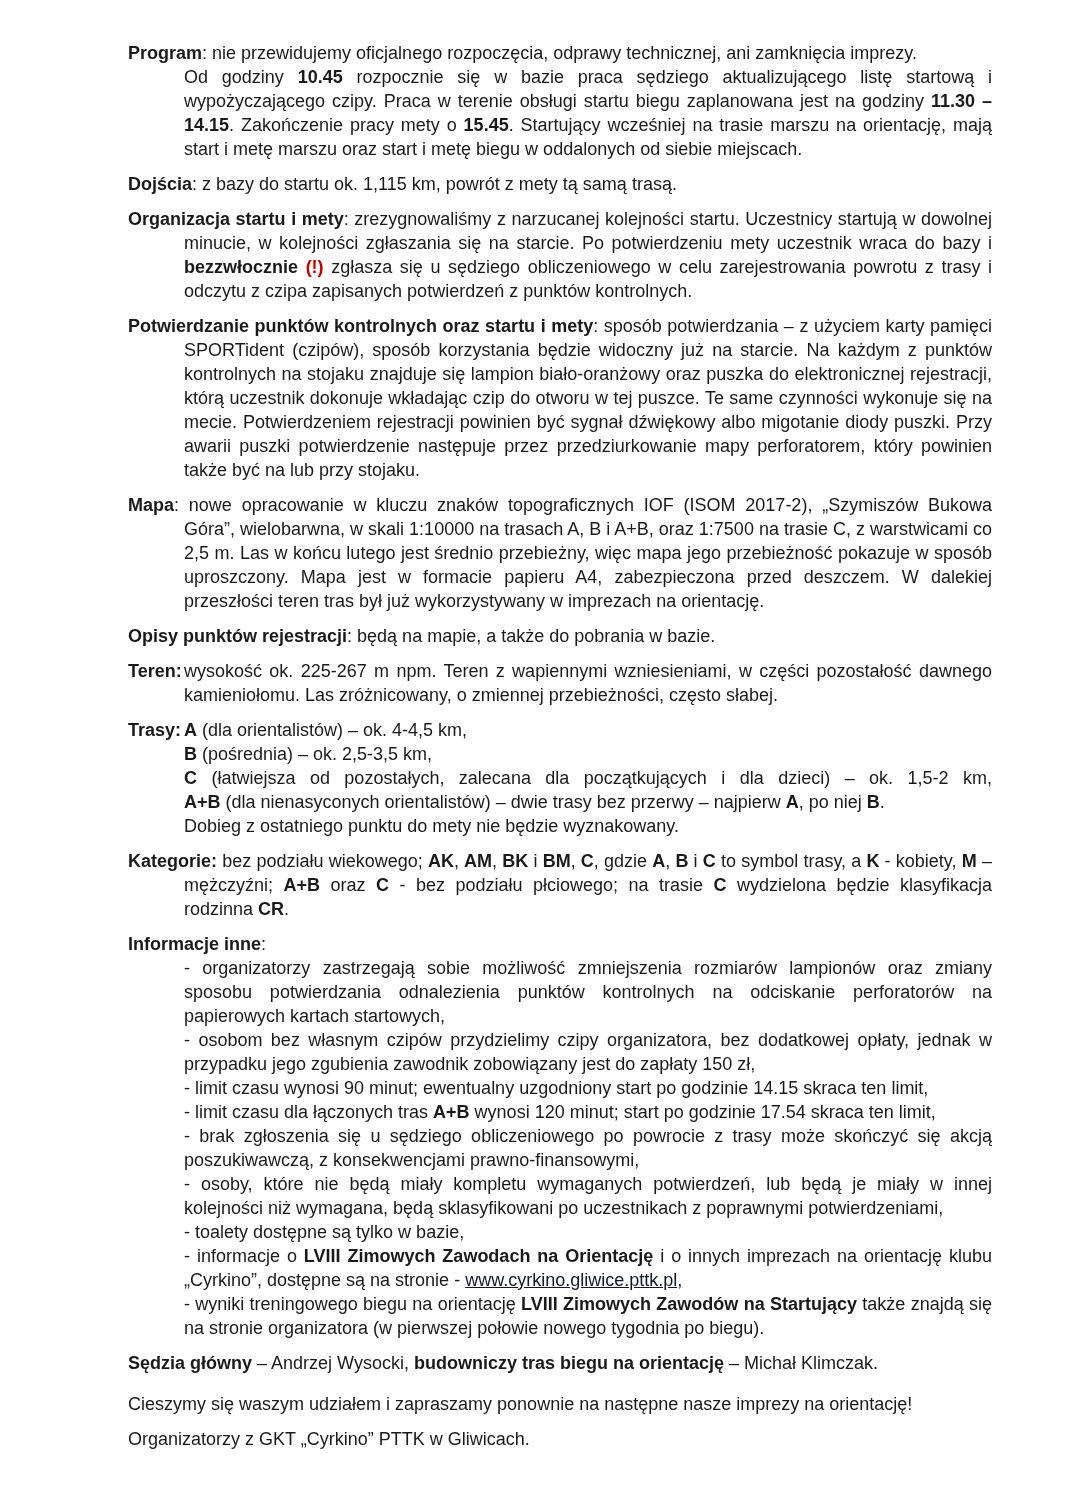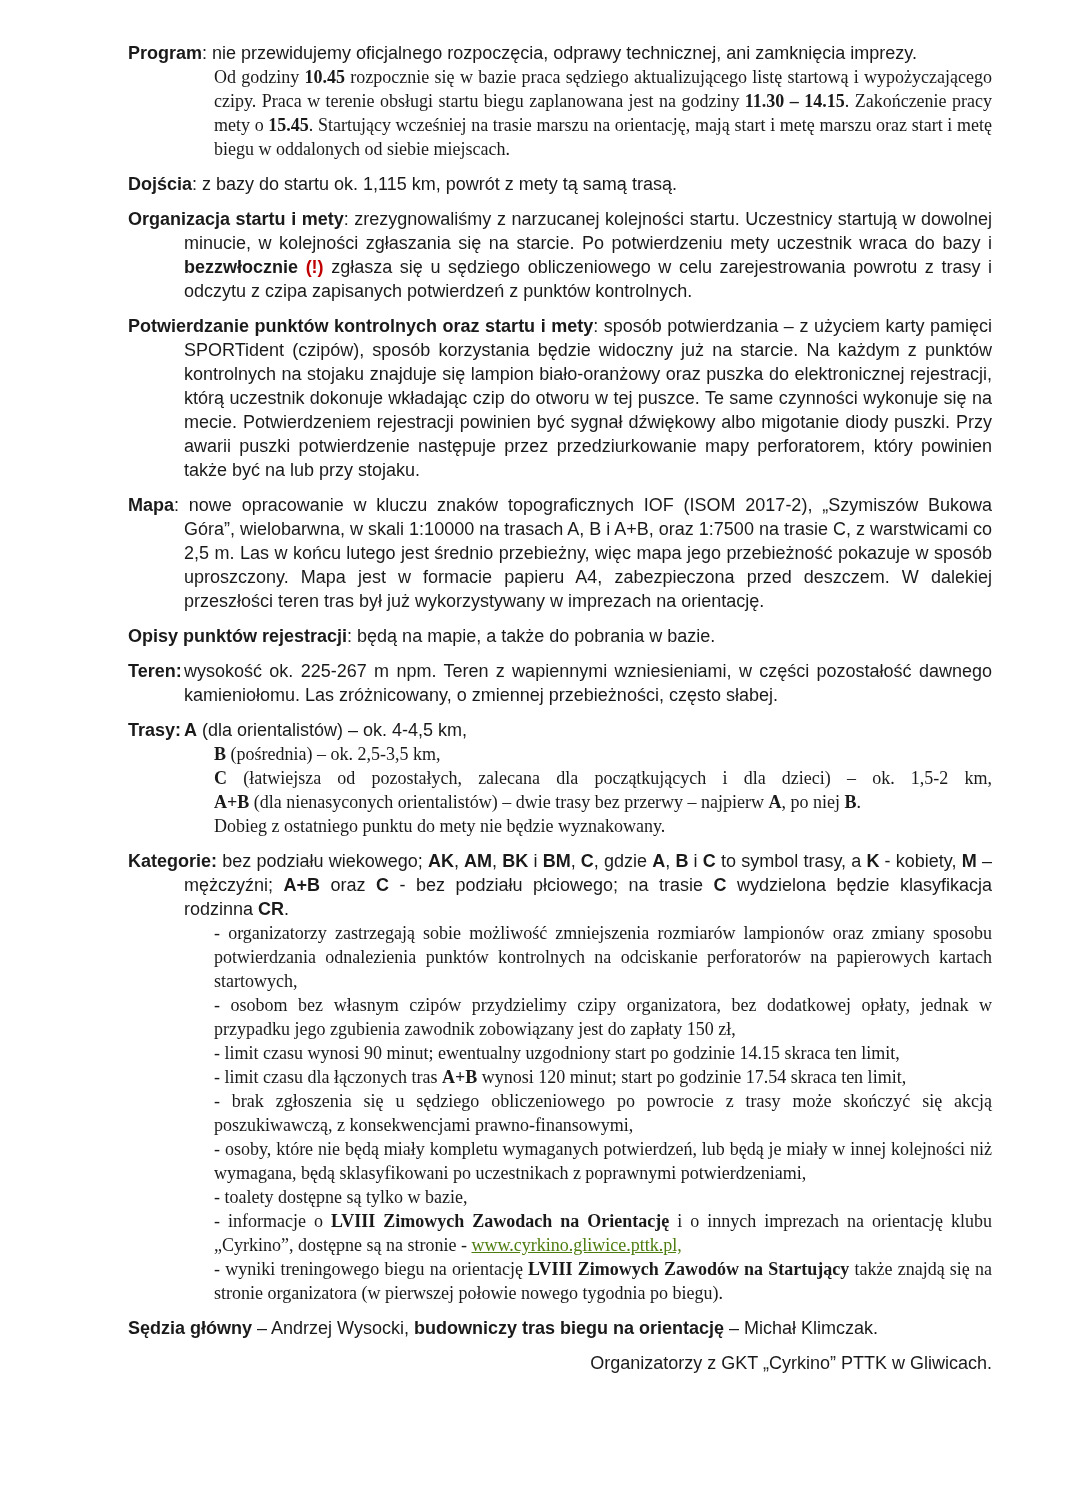--- a/index.html
+++ b/index.html
@@ -19,53 +19,55 @@
     color: #1a1a1a;
   }
   .para {
     margin: 0;
     text-align: justify;
     line-height: 24px;
   }
   .g1 { margin-top: 11px; }
   .g2 { margin-top: 17px; }
   .hang { padding-left: 56px; text-indent: -56px; }
-  .ind  { margin-left: 86px; font-family: Liberation Serif, serif; }
+  .ind  { margin-left: 56px; }
   .plain { }
-  .right { text-align: right; }
+  .right { text-align: left; }
   .jl { text-align-last: justify; }
   .b { font-weight: 700; }
   .red { color: #c00000; }
   .tab { display: inline-block; min-width: 56px; text-indent: 0; }
-  a.link { color: #4d7c0f; text-decoration: underline; cursor: pointer; }
+  a.link { color: #0f172a; text-decoration: underline; cursor: pointer; }
 </style>
 </head>
 <body>
 
 <div class="page">
   <div id="doc">
       <p class="para hang"><span class="b">Program</span><span>: nie przewidujemy oficjalnego rozpoczęcia, odprawy technicznej, ani zamknięcia imprezy.</span></p>
       <p class="para ind"><span>Od godziny </span><span class="b">10.45</span><span> rozpocznie się w bazie praca sędziego aktualizującego listę startową i wypożyczającego czipy. Praca w terenie obsługi startu biegu zaplanowana jest na godziny </span><span class="b">11.30 – 14.15</span><span>. Zakończenie pracy mety o </span><span class="b">15.45</span><span>. Startujący wcześniej na trasie marszu na orientację, mają start i metę marszu oraz start i metę biegu w oddalonych od siebie miejscach.</span></p>
       <p class="para hang g1"><span class="b">Dojścia</span><span>: z bazy do startu ok. 1,115 km, powrót z mety tą samą trasą.</span></p>
       <p class="para hang g1"><span class="b">Organizacja startu i mety</span><span>: zrezygnowaliśmy z narzucanej kolejności startu. Uczestnicy startują w dowolnej minucie, w kolejności zgłaszania się na starcie. Po potwierdzeniu mety uczestnik wraca do bazy i </span><span class="b">bezzwłocznie</span><span> </span><span class="b red">(!)</span><span> zgłasza się u sędziego obliczeniowego w celu zarejestrowania powrotu z trasy i odczytu z czipa zapisanych potwierdzeń z punktów kontrolnych.</span></p>
       <p class="para hang g1"><span class="b">Potwierdzanie punktów kontrolnych oraz startu i mety</span><span>: sposób potwierdzania – z użyciem karty pamięci SPORTident (czipów), sposób korzystania będzie widoczny już na starcie. Na każdym z punktów kontrolnych na stojaku znajduje się lampion biało-oranżowy oraz puszka do elektronicznej rejestracji, którą uczestnik dokonuje wkładając czip do otworu w tej puszce. Te same czynności wykonuje się na mecie. Potwierdzeniem rejestracji powinien być sygnał dźwiękowy albo migotanie diody puszki. Przy awarii puszki potwierdzenie następuje przez przedziurkowanie mapy perforatorem, który powinien także być na lub przy stojaku.</span></p>
       <p class="para hang g1"><span class="b">Mapa</span><span>: nowe opracowanie w kluczu znaków topograficznych IOF (ISOM 2017-2), „Szymiszów Bukowa Góra”, wielobarwna, w skali 1:10000 na trasach A, B i A+B, oraz 1:7500 na trasie C, z warstwicami co 2,5 m. Las w końcu lutego jest średnio przebieżny, więc mapa jego przebieżność pokazuje w sposób uproszczony. Mapa jest w formacie papieru A4, zabezpieczona przed deszczem. W dalekiej przeszłości teren tras był już wykorzystywany w imprezach na orientację.</span></p>
       <p class="para hang g1"><span class="b">Opisy punktów rejestracji</span><span>: będą na mapie, a także do pobrania w bazie.</span></p>
       <p class="para hang g1"><span class="b tab">Teren:</span><span>wysokość ok. 225-267 m npm. Teren z wapiennymi wzniesieniami, w części pozostałość dawnego kamieniołomu. Las zróżnicowany, o zmiennej przebieżności, często słabej.</span></p>
       <p class="para hang g1"><span class="b tab">Trasy:</span><span class="b">A</span><span> (dla orientalistów) – ok. 4-4,5 km,</span></p>
       <p class="para ind"><span class="b">B</span><span> (pośrednia) – ok. 2,5-3,5 km,</span></p>
       <p class="para ind jl"><span class="b">C</span><span> (łatwiejsza od pozostałych, zalecana dla początkujących i dla dzieci) – ok. 1,5-2 km,</span></p>
       <p class="para ind"><span class="b">A+B</span><span> (dla nienasyconych orientalistów) – dwie trasy bez przerwy – najpierw </span><span class="b">A</span><span>, po niej </span><span class="b">B</span><span>.</span></p>
       <p class="para ind"><span>Dobieg z ostatniego punktu do mety nie będzie wyznakowany.</span></p>
       <p class="para hang g1"><span class="b">Kategorie:</span><span> bez podziału wiekowego; </span><span class="b">AK</span><span>, </span><span class="b">AM</span><span>, </span><span class="b">BK</span><span> i </span><span class="b">BM</span><span>, </span><span class="b">C</span><span>, gdzie </span><span class="b">A</span><span>, </span><span class="b">B</span><span> i </span><span class="b">C</span><span> to symbol trasy, a </span><span class="b">K</span><span> - kobiety, </span><span class="b">M</span><span> – mężczyźni; </span><span class="b">A+B</span><span> oraz </span><span class="b">C</span><span> - bez podziału płciowego; na trasie </span><span class="b">C</span><span> wydzielona będzie klasyfikacja rodzinna </span><span class="b">CR</span><span>.</span></p>
+      <p class="para hang g1"><span class="b">Informacje inne</span><span>:</span></p>
       <p class="para ind"><span>- organizatorzy zastrzegają sobie możliwość zmniejszenia rozmiarów lampionów oraz zmiany sposobu potwierdzania odnalezienia punktów kontrolnych na odciskanie perforatorów na papierowych kartach startowych,</span></p>
       <p class="para ind"><span>- osobom bez własnym czipów przydzielimy czipy organizatora, bez dodatkowej opłaty, jednak w przypadku jego zgubienia zawodnik zobowiązany jest do zapłaty 150 zł,</span></p>
       <p class="para ind"><span>- limit czasu wynosi 90 minut; ewentualny uzgodniony start po godzinie 14.15 skraca ten limit,</span></p>
       <p class="para ind"><span>- limit czasu dla łączonych tras </span><span class="b">A+B</span><span> wynosi 120 minut; start po godzinie 17.54 skraca ten limit,</span></p>
       <p class="para ind"><span>- brak zgłoszenia się u sędziego obliczeniowego po powrocie z trasy może skończyć się akcją poszukiwawczą, z konsekwencjami prawno-finansowymi,</span></p>
       <p class="para ind"><span>- osoby, które nie będą miały kompletu wymaganych potwierdzeń, lub będą je miały w innej kolejności niż wymagana, będą sklasyfikowani po uczestnikach z poprawnymi potwierdzeniami,</span></p>
       <p class="para ind"><span>- toalety dostępne są tylko w bazie,</span></p>
       <p class="para ind"><span>- informacje o </span><span class="b">LVIII Zimowych Zawodach na Orientację</span><span> i o innych imprezach na orientację klubu „Cyrkino”, dostępne są na stronie - </span><a href="#" class="link">www.cyrkino.gliwice.pttk.pl,</a></p>
       <p class="para ind"><span>- wyniki treningowego biegu na orientację </span><span class="b">LVIII Zimowych Zawodów na Startujący</span><span> także znajdą się na stronie organizatora (w pierwszej połowie nowego tygodnia po biegu).</span></p>
       <p class="para hang g1"><span class="b">Sędzia główny</span><span> – Andrzej Wysocki, </span><span class="b">budowniczy tras biegu na orientację</span><span> – Michał Klimczak.</span></p>
+      <p class="para plain g2"><span>Cieszymy się waszym udziałem i zapraszamy ponownie na następne nasze imprezy na orientację!</span></p>
       <p class="para right g1"><span>Organizatorzy z GKT „Cyrkino” PTTK w Gliwicach.</span></p>
     </div>
 </div>
 
 </body></html>

